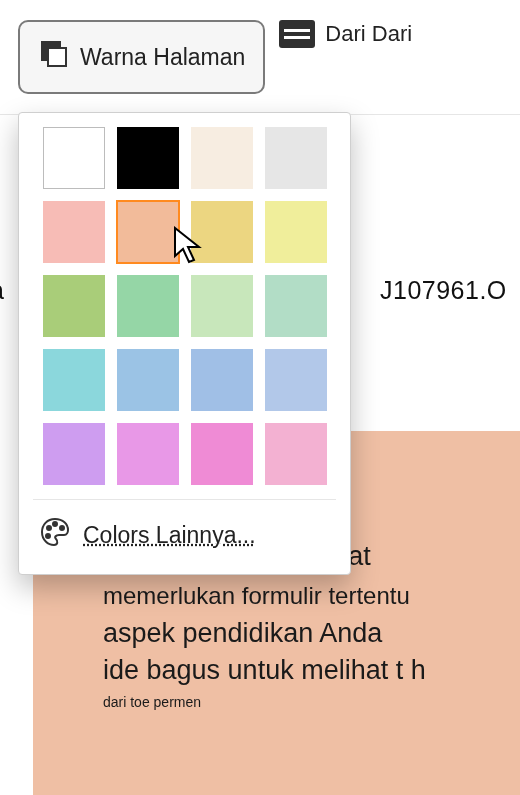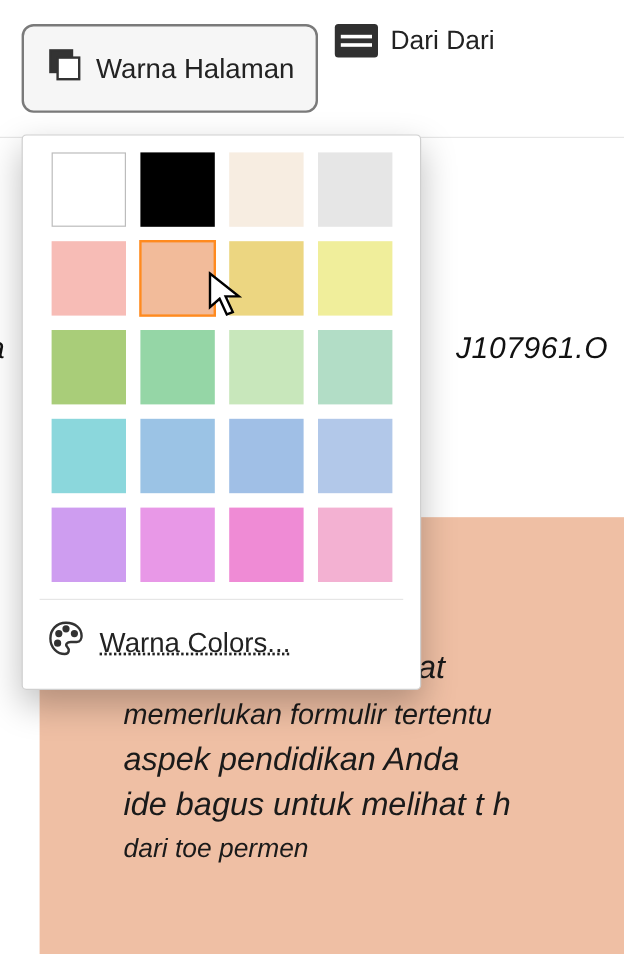--- a/index.html
+++ b/index.html
@@ -53,21 +53,21 @@
       left: 5px; right: 5px;
       height: 3px;
       background: #fff;
     }
     .line-icon::before { top: 9px; }
     .line-icon::after { bottom: 9px; }
 
     .doc-area {
       position: absolute;
       top: 128px;
-      left: 0; right: 0; bottom: 0; font-style: italic;
+      left: 0; right: 0; bottom: 0;
     }
     .doc-filename {
       position: absolute;
       top: 148px;
       left: 380px;
       font-size: 25px;
       color: #111;
       letter-spacing: 0.5px;
       white-space: nowrap;
     }
@@ -88,21 +88,21 @@
       padding: 40px 0 0 70px;
     }
     .doc-text-line {
       color: #1a1a1a;
       white-space: nowrap;
     }
     .tl1 { font-size: 27px; margin-top: 70px; }
     .tl2 { font-size: 24px; margin-top: 10px; }
     .tl3 { font-size: 27px; margin-top: 8px; }
     .tl4 { font-size: 27px; margin-top: 6px; }
-    .tl5 { font-size: 22px; margin-top: 8px; }
+    .tl5 { font-size: 14px; margin-top: 8px; }
 
     .obscured {
       position: absolute;
       top: 405px;
       left: 96px;
       font-size: 22px;
       color: #333;
       text-decoration: underline;
       text-decoration-style: dotted;
       opacity: 0.5;
@@ -218,21 +218,21 @@
   <div class="more-colors">
     <span class="palette-icon">
       <svg viewBox="0 0 32 32" fill="none" stroke="#333" stroke-width="2">
         <path d="M16 3 C8 3 3 9 3 16 C3 24 9 29 15 29 C19 29 19 25 17 23 C15 21 17 19 20 19 L25 19 C28 19 29 16 29 14 C29 8 24 3 16 3 Z"></path>
         <circle cx="10" cy="12" r="2" fill="#333"></circle>
         <circle cx="16" cy="8" r="2" fill="#333"></circle>
         <circle cx="23" cy="12" r="2" fill="#333"></circle>
         <circle cx="9" cy="20" r="2" fill="#333"></circle>
       </svg>
     </span>
-    <span>Warna Colors...</span>
+    <span>Colors Lainnya...</span>
   </div>
 </div>
 
 <div class="cursor">
   <svg viewBox="0 0 36 40">
     <path d="M3 2 L3 30 L11 23 L17 36 L22 34 L16 21 L27 21 Z" fill="#fff" stroke="#000" stroke-width="2"></path>
   </svg>
 </div>
 
 </body></html>

